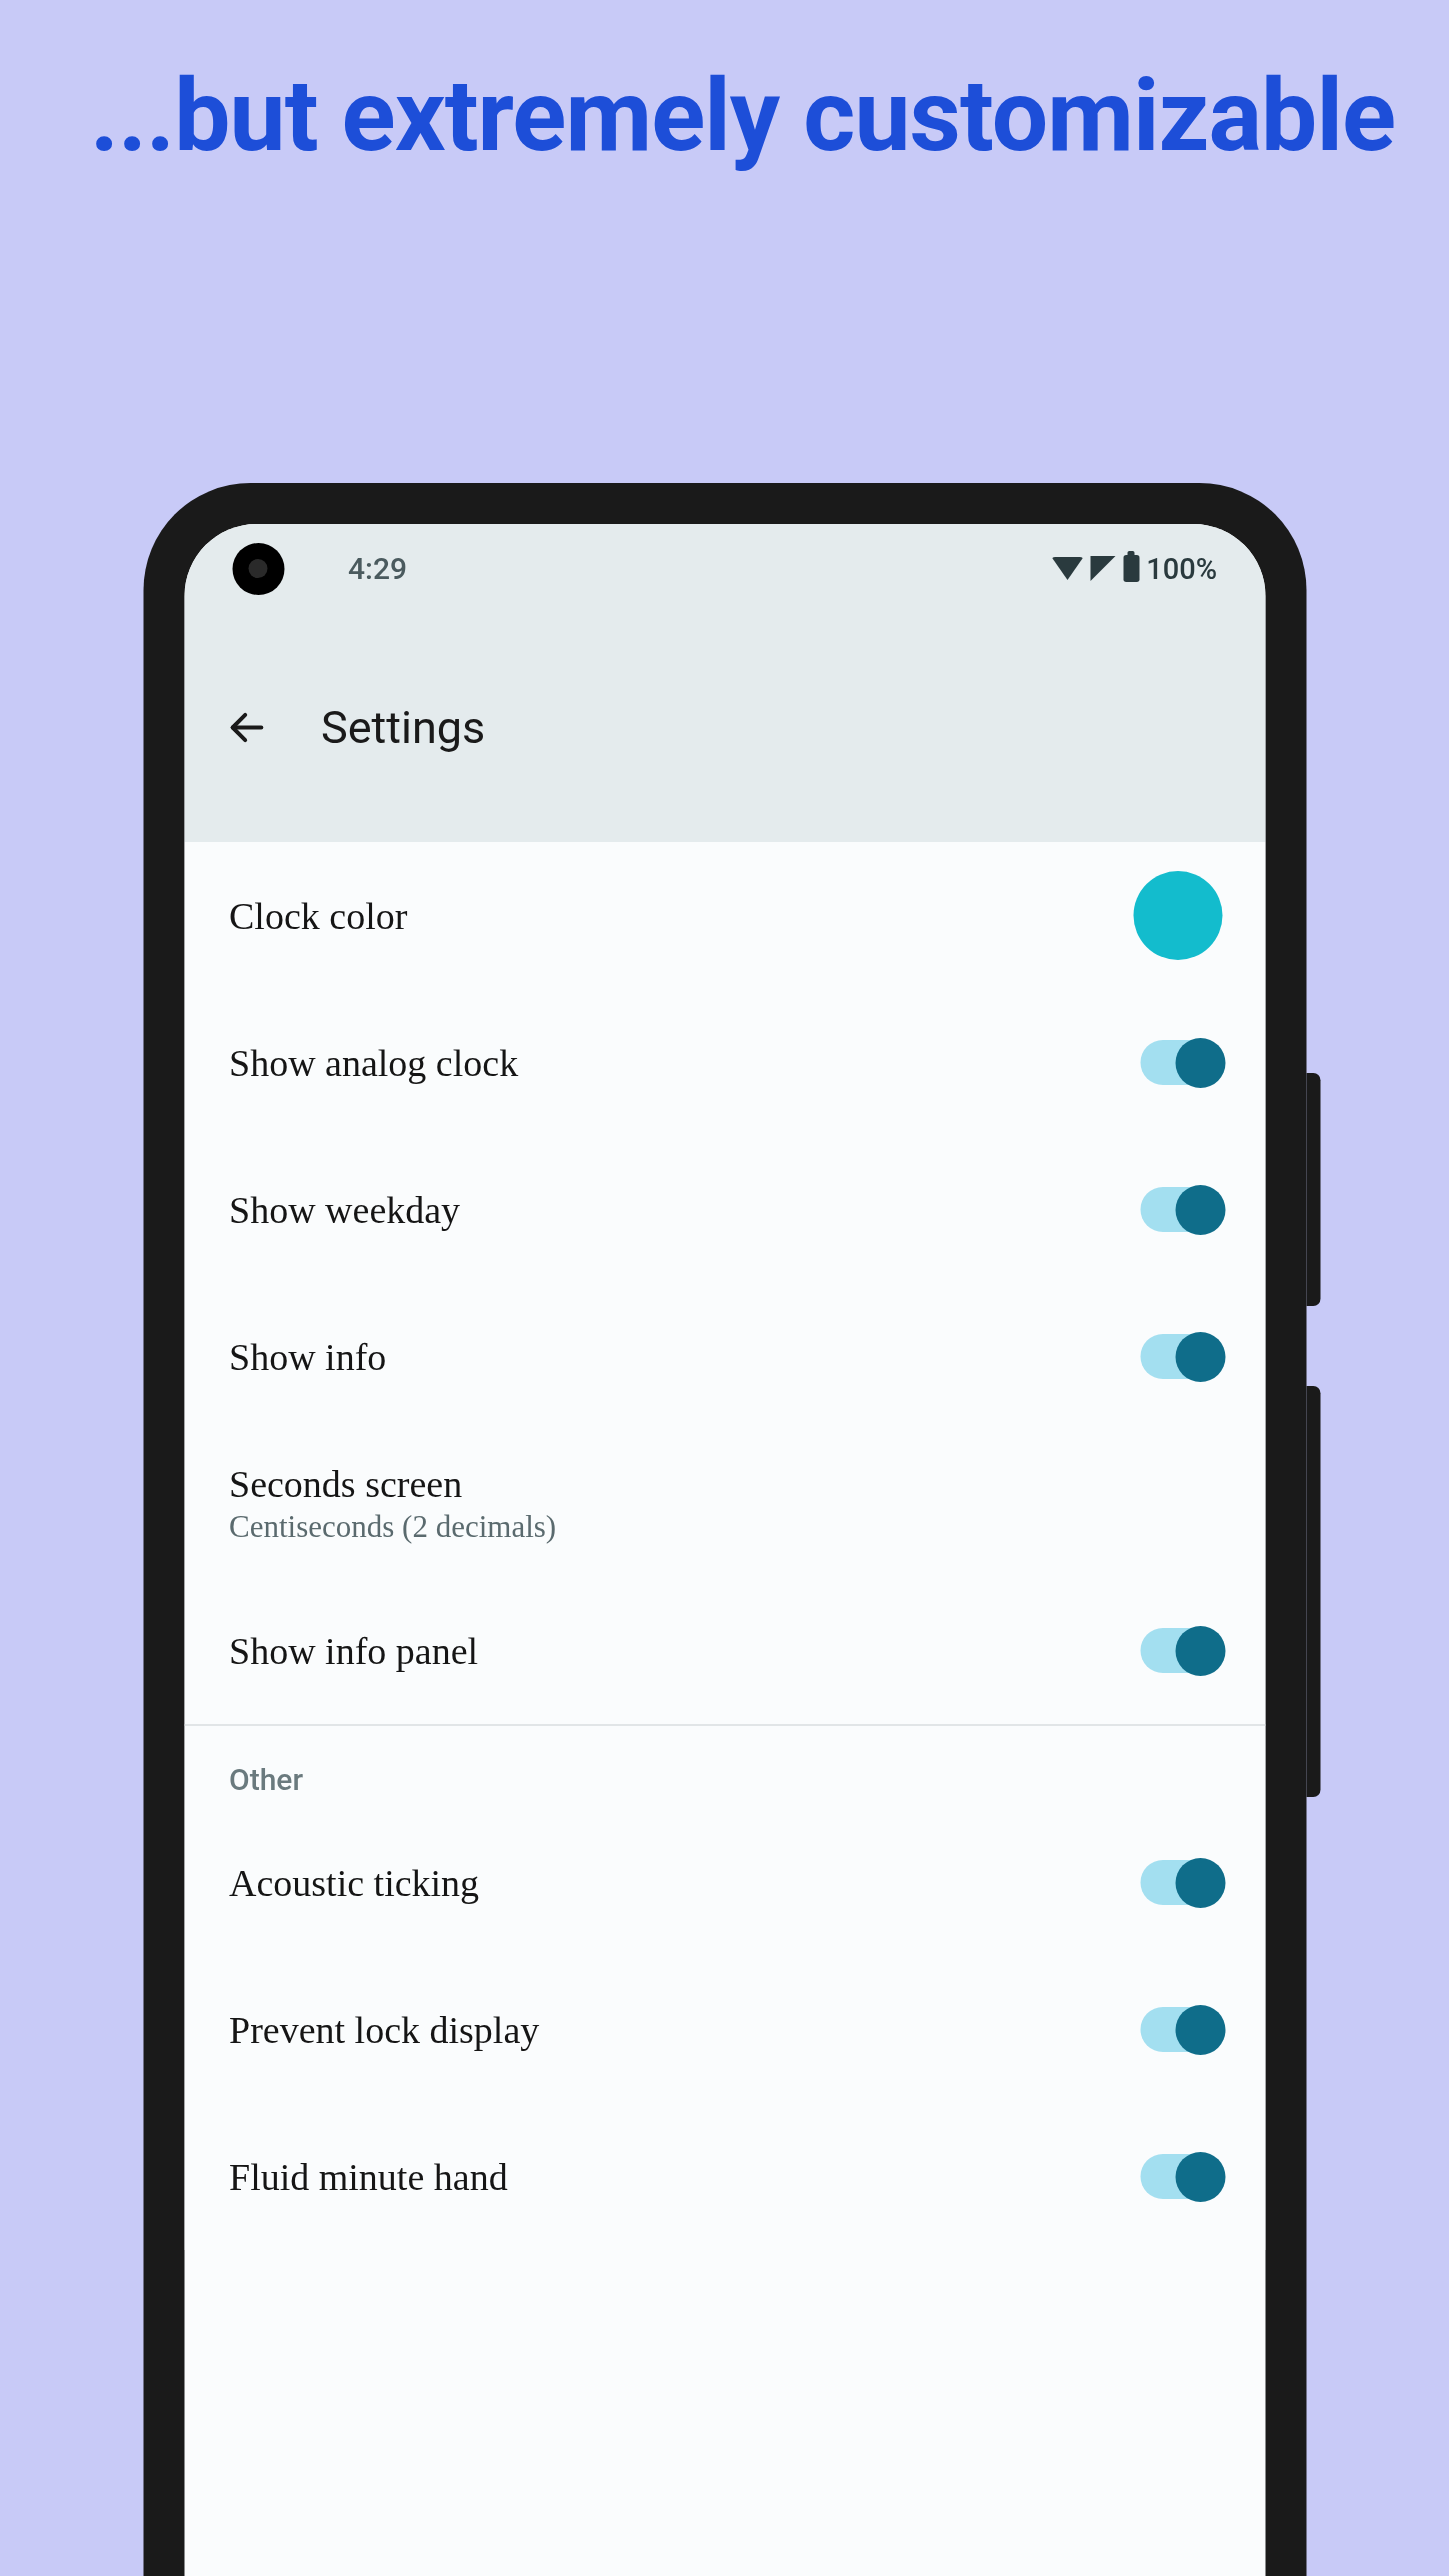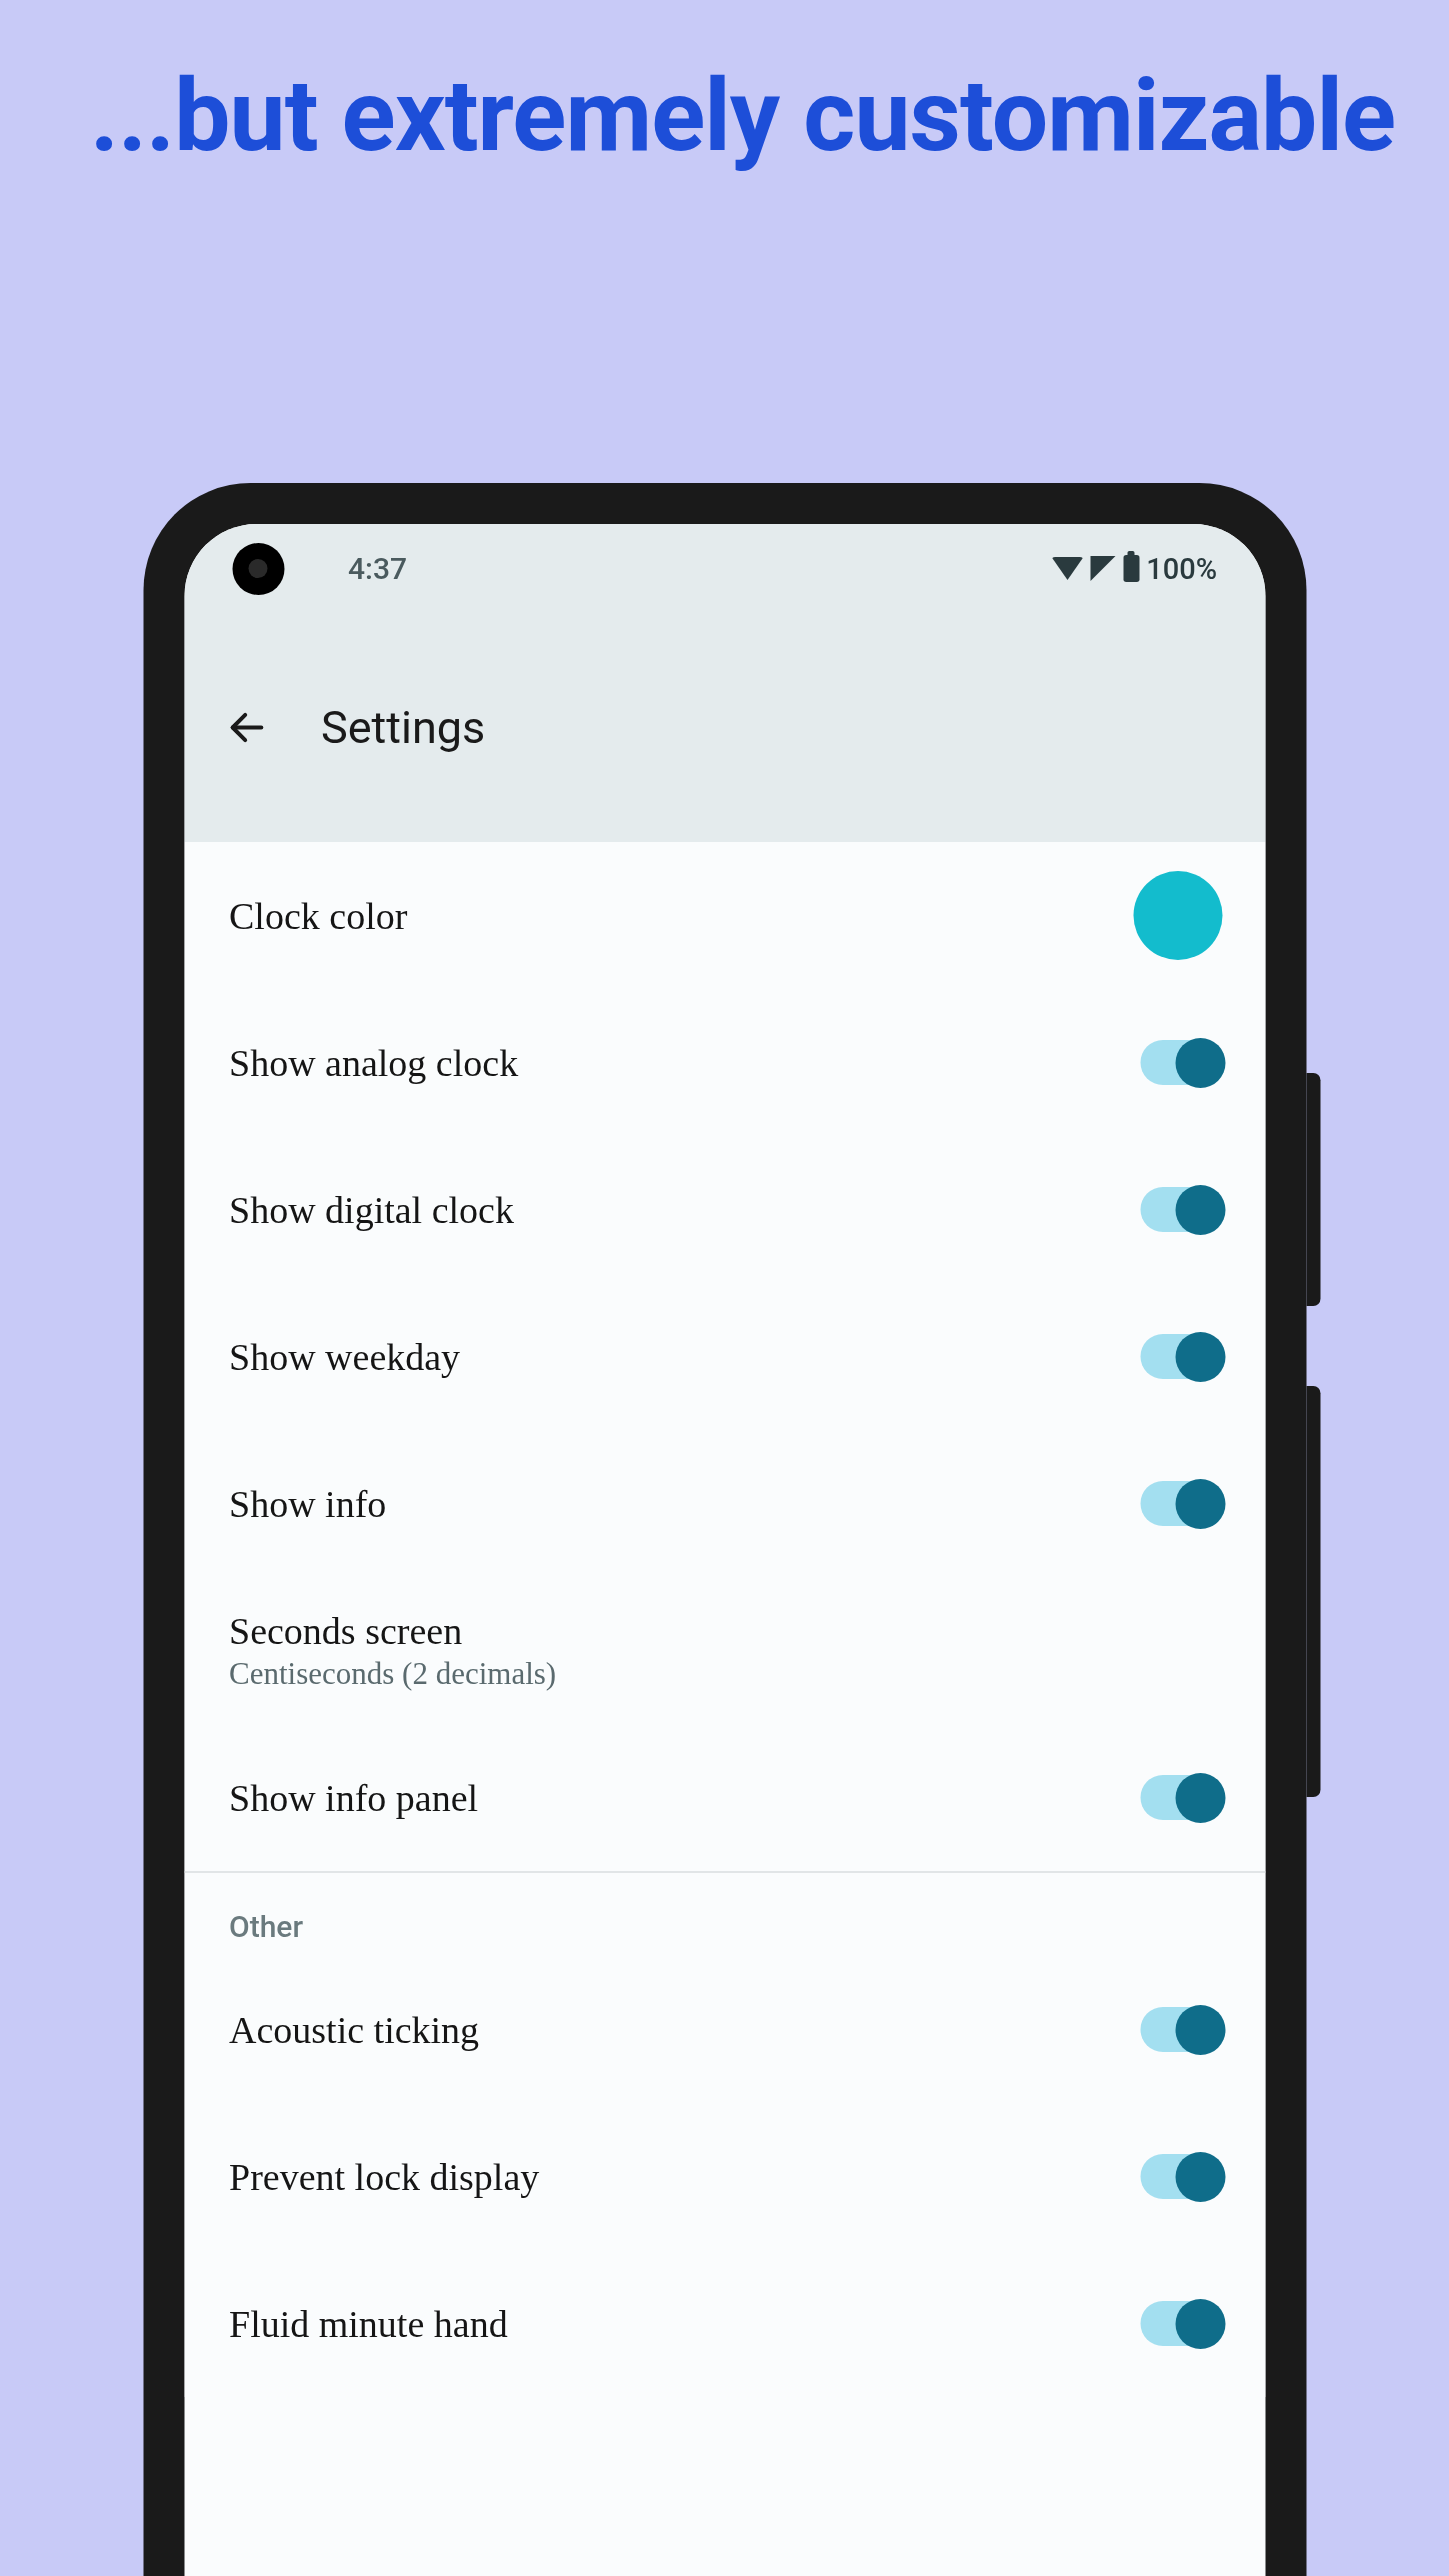--- a/index.html
+++ b/index.html
@@ -225,21 +225,21 @@
 
 <div class="headline">...but extremely customizable</div>
 
 <div class="phone-frame">
   <div class="side-button-1"></div>
   <div class="side-button-2"></div>
   <div class="screen">
 
     <div class="status-bar">
       <div class="camera-hole"></div>
-      <span class="status-time">4:37</span>
+      <span class="status-time">4:29</span>
       <div class="status-right">
         <span class="wifi-icon"></span>
         <span class="cell-icon"></span>
         <span class="battery-icon"></span>
         <span class="status-pct">100%</span>
       </div>
     </div>
 
     <div class="app-bar">
       <span class="back-arrow">
@@ -260,26 +260,20 @@
         <span class="color-swatch" style="background:#13bccd"></span>
       </div>
 
       <div class="row">
         <div class="row-text">
             <span class="row-label">Show analog clock</span>
           </div>
         <span class="toggle"></span>
       </div>
 
-      <div class="row">
-        <div class="row-text">
-            <span class="row-label">Show digital clock</span>
-          </div>
-        <span class="toggle"></span>
-      </div>
 
       <div class="row">
         <div class="row-text">
             <span class="row-label">Show weekday</span>
           </div>
         <span class="toggle"></span>
       </div>
 
       <div class="row">
         <div class="row-text">

